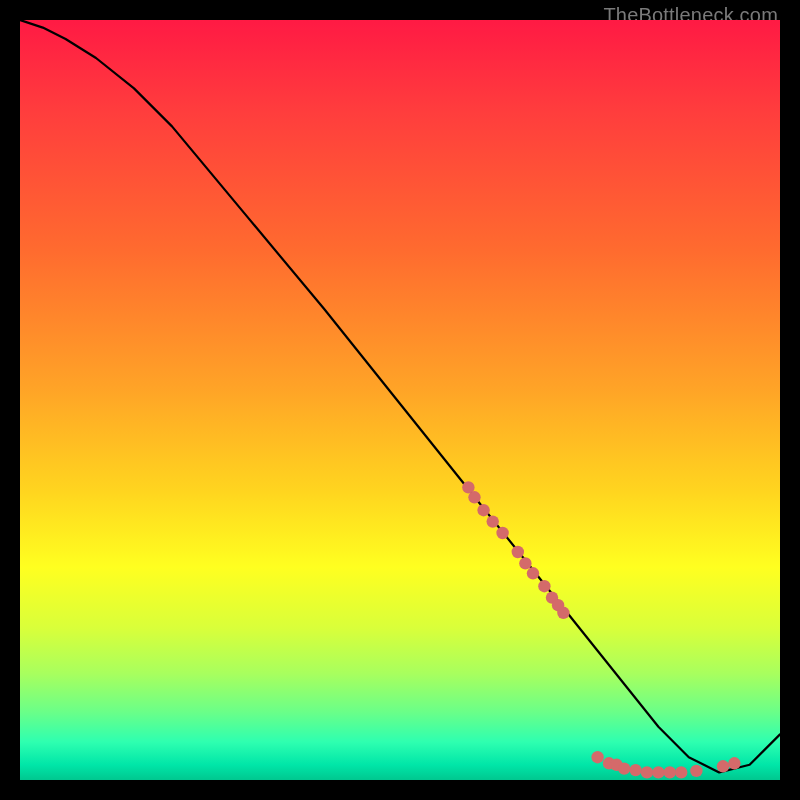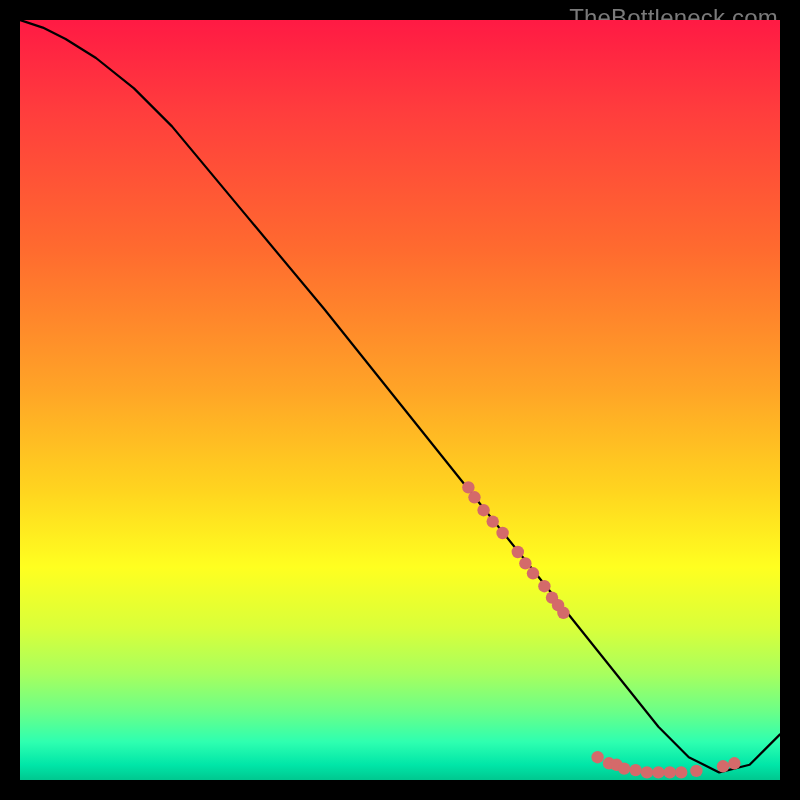--- a/index.html
+++ b/index.html
@@ -36,21 +36,21 @@
       #2effb0 95%,
       #00e6a8 98%,
       #00c78f 100%
     );
   }
   .watermark {
     position: absolute;
     right: 22px;
     top: 4px;
     color: #7a7a7a;
-    font-size: 24px;
+    font-size: 20px;
     font-weight: 500;
     letter-spacing: 0.2px;
     user-select: none;
   }
   svg.curve {
     position: absolute;
     left: 0;
     top: 0;
     width: 760px;
     height: 760px;

